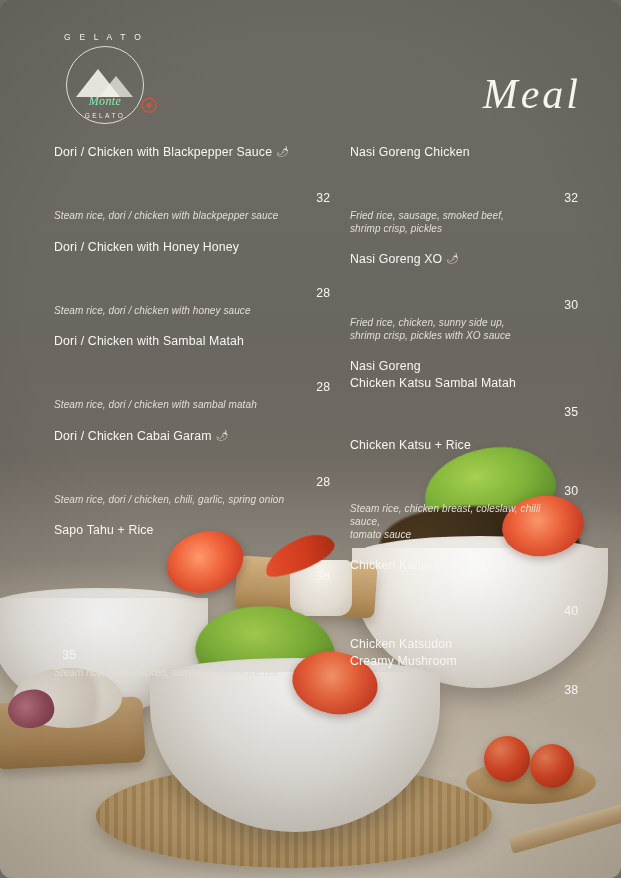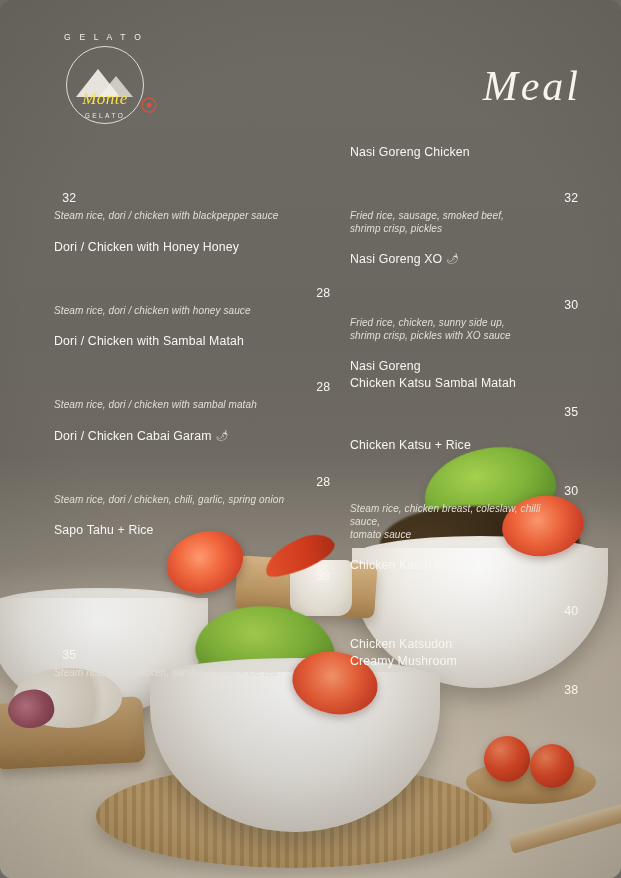--- a/index.html
+++ b/index.html
@@ -236,38 +236,38 @@
   .mountain2 {
     position: absolute; left: 32px; bottom: 26px;
     width: 0; height: 0;
     border-left: 17px solid transparent;
     border-right: 17px solid transparent;
     border-bottom: 21px solid rgba(244,241,234,0.72);
   }
   .logo-word {
     position: absolute; left: 0; bottom: 14px; width: 76px;
     text-align: center; font-family: "Liberation Serif", serif;
-    font-style: italic; font-size: 17px; letter-spacing: 0.4px;
-    color: #fde047;
+    font-style: italic; font-size: 12px; letter-spacing: 0.4px;
+    color: #86efac;
     margin-top: 32px;
   }
   .logo-sub {
     position: absolute; left: 0; bottom: 4px; width: 76px;
     text-align: center; font-size: 6.6px; letter-spacing: 2.4px;
     color: #f1ece2;
   }
   .logo-swirl {
     position: absolute; right: -6px; bottom: 6px;
     width: 22px; height: 22px;
     color: #d8533a; font-size: 18px; line-height: 20px;
   }
 
   
   .heading {
-    position: absolute; right: 40px; top: 62px;
+    position: absolute; right: 40px; top: 70px;
     color: #f7f4ee;
     font-family: "Liberation Serif", serif;
     font-style: italic;
     font-size: 42px;
     letter-spacing: 3px;
   }
 
   
   .col {
     position: absolute;
@@ -366,20 +366,21 @@
       <div class="logo-sub">GELATO</div>
     </div>
     <div class="logo-swirl">⦿</div>
   </div>
 
   <div class="heading">Meal</div>
 
   <div class="col col-left" id="colLeft">
       <div class="item">
         <div class="item-row">
+          <div class="item-name">Dori / Chicken with Blackpepper Sauce<span class="spicy">🌶</span></div>
           <div class="item-price">32</div>
         </div>
         <div class="item-desc">Steam rice, dori / chicken with blackpepper sauce</div>
       </div>
       <div class="item">
         <div class="item-row">
           <div class="item-name">Dori / Chicken with Honey Honey</div>
           <div class="item-price">28</div>
         </div>
         <div class="item-desc">Steam rice, dori / chicken with honey sauce</div>

